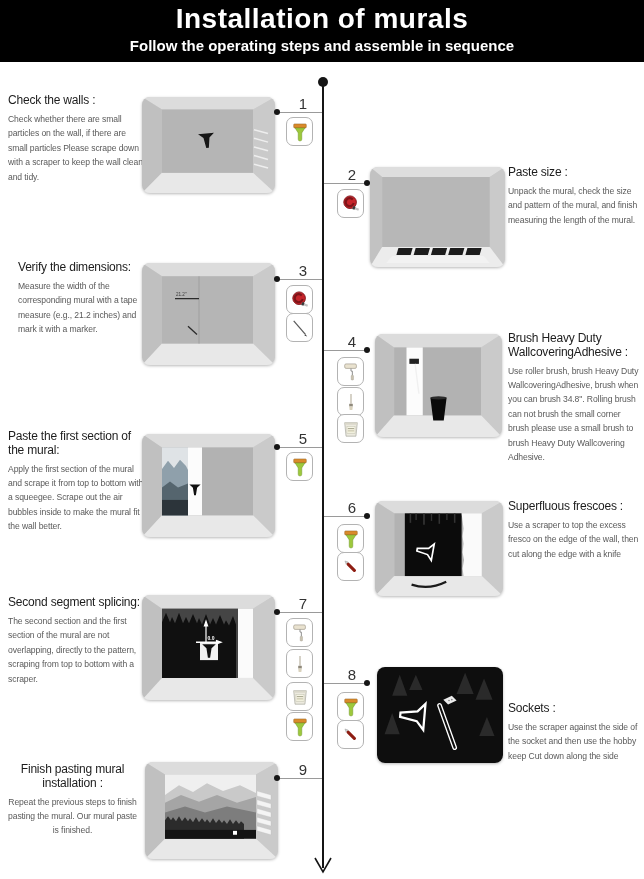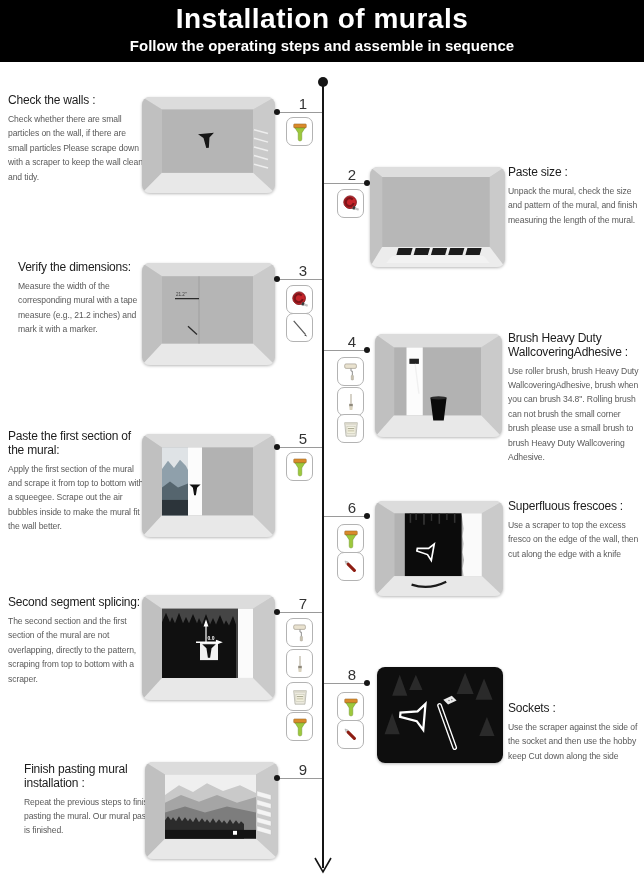--- a/index.html
+++ b/index.html
@@ -382,21 +382,21 @@
         <path d="M66,40 L82,84" stroke="#ffffff" stroke-width="5" stroke-linecap="round"></path>
         <path d="M66,40 L82,84" stroke="#0e0e0e" stroke-width="2.2" stroke-linecap="round"></path>
       </g>
     </svg>
   </div>
   <div class="stext" style="left:508px;top:665px;width:132px;margin-top:37px;">
     <h2>Sockets :</h2>
     <p>Use the scraper against the side of the socket and then use the hobby keep Cut down along the side</p>
   </div>
 
-  <div class="stext" style="left:24px;top:763px;">
+  <div class="stext" style="left:4px;top:763px;text-align:center;">
     <h2>Finish pasting mural installation :</h2>
     <p>Repeat the previous steps to finish pasting the mural. Our mural paste is finished.</p>
   </div>
   <div class="room" style="left:145px;top:762px;width:133px;height:97px;">
     <svg width="133" height="97" viewBox="0 0 133 100" preserveAspectRatio="none">
       <rect width="133" height="100" fill="#cfcfcf"></rect>
       <polygon points="0,0 133,0 111,13 20,13" fill="#dcdcdc"></polygon>
       <polygon points="0,0 20,13 20,79 0,100" fill="#c0c0c0"></polygon>
       <polygon points="133,0 111,13 111,79 133,100" fill="#cacaca"></polygon>
       <polygon points="0,100 20,79 111,79 133,100" fill="#e8e8e8"></polygon>

